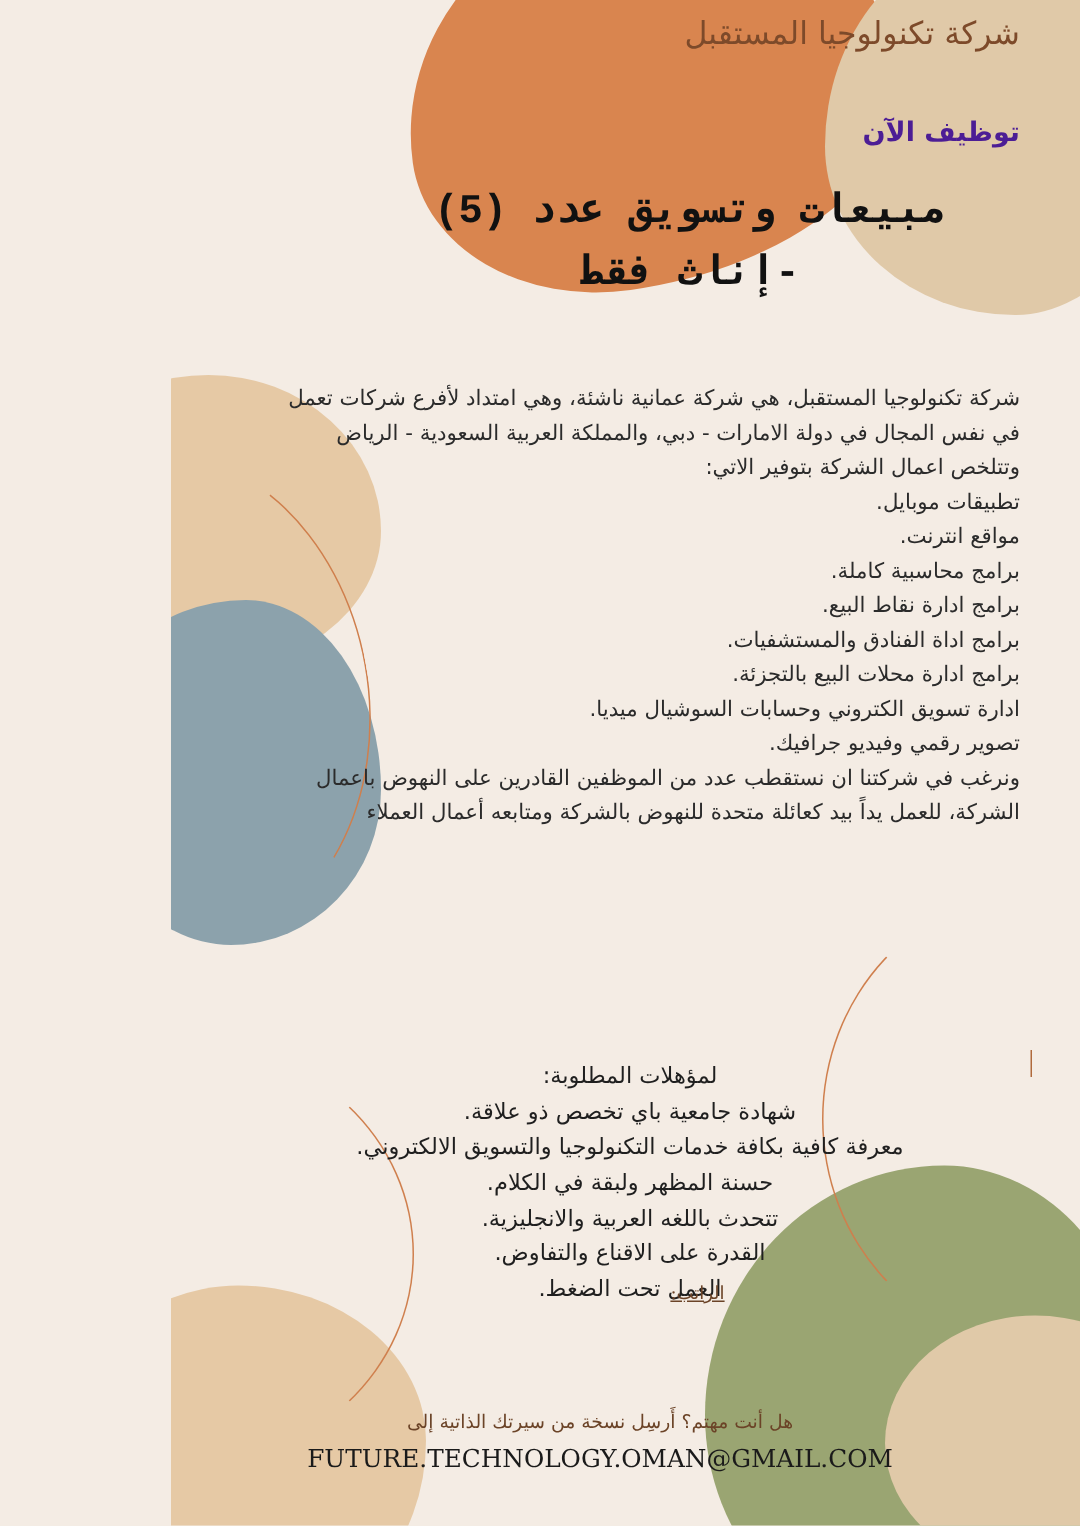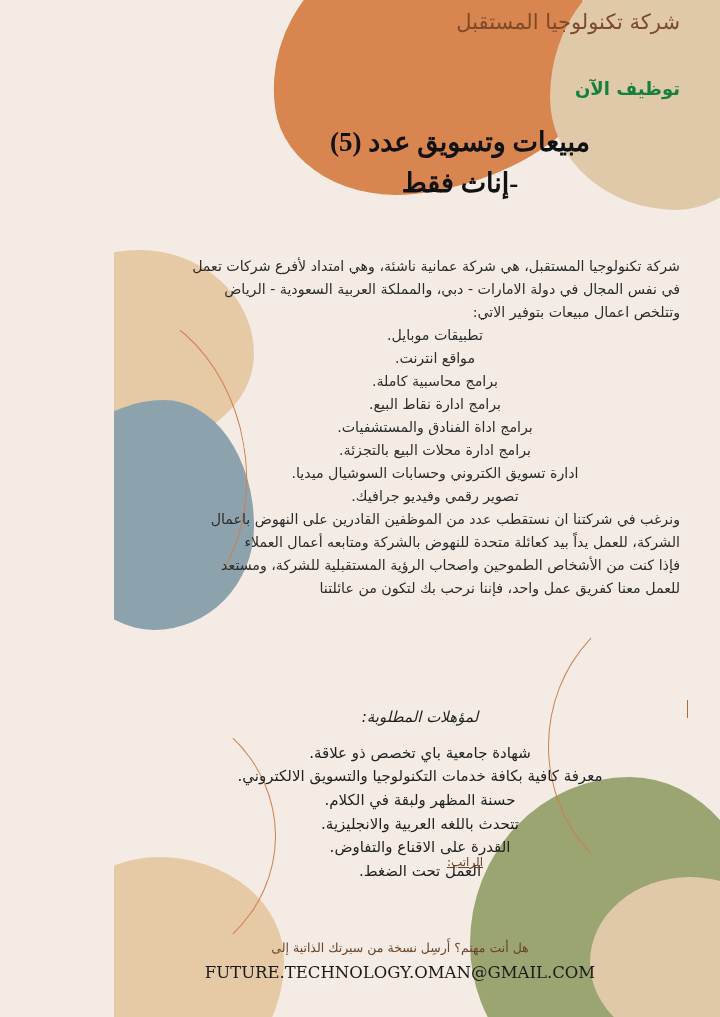--- a/index.html
+++ b/index.html
@@ -126,70 +126,70 @@
     font-family: "DejaVu Serif", serif;
     letter-spacing: 0px;
   }
 
   .hiring-now {
     position: absolute;
     top: 78px;
     right: 40px;
     font-size: 18px;
     font-weight: bold;
-    color: #15803d;
+    color: #4c1d95;
     font-family: "DejaVu Sans", sans-serif;
   }
 
   .job-title {
     position: absolute;
     top: 122px;
     right: 40px;
     width: 440px;
     text-align: center;
     font-size: 27px;
     line-height: 1.5;
     font-weight: bold;
     color: #111;
-    font-family: Liberation Serif, serif;
+    font-family: Liberation Mono, monospace;
   }
 
   .body-block {
     position: absolute;
     top: 255px;
     right: 40px;
     width: 490px;
     text-align: right;
     font-size: 14.2px;
     line-height: 1.62;
     color: #2b2b2b;
     font-family: "DejaVu Sans", sans-serif;
   }
   .body-block p { margin: 0; }
 
   .services-list {
     margin: 0;
     padding: 0;
     list-style: none;
   }
-  .services-list li { margin: 0; text-align: center; }
+  .services-list li { margin: 0; }
 
   .quals-block {
     position: absolute;
     top: 706px;
     right: 40px;
     width: 520px;
     text-align: center;
     font-size: 15px;
     line-height: 1.58;
     color: #1f1f1f;
     font-family: "DejaVu Sans", sans-serif;
   }
-  .quals-title { font-weight: normal; font-style: italic; }
-  .quals-list { margin: 12px; padding: 0; list-style: none; }
+  .quals-title { font-weight: normal; }
+  .quals-list { margin: 0; padding: 0; list-style: none; }
 
   .salary-block {
     position: absolute;
     top: 855px;
     right: 40px;
     width: 430px;
     text-align: center;
     color: #6b4327;
     font-family: "DejaVu Serif", serif;
     text-decoration: underline;
@@ -243,33 +243,32 @@
 
     <div class="hiring-now">توظيف الآن</div>
 
     <div class="job-title">
       <div>مبيعات وتسويق عدد (5)</div>
       <div>-إناث فقط</div>
     </div>
 
     <div class="body-block">
       <p>شركة تكنولوجيا المستقبل، هي شركة عمانية ناشئة، وهي امتداد لأفرع شركات تعمل في نفس المجال في دولة الامارات - دبي، والمملكة العربية السعودية - الرياض</p>
-      <p>وتتلخص اعمال مبيعات بتوفير الاتي:</p>
+      <p>وتتلخص اعمال الشركة بتوفير الاتي:</p>
       <ul class="services-list">
         <li>تطبيقات موبايل.</li>
         <li>مواقع انترنت.</li>
         <li>برامج محاسبية كاملة.</li>
         <li>برامج ادارة نقاط البيع.</li>
         <li>برامج اداة الفنادق والمستشفيات.</li>
         <li>برامج ادارة محلات البيع بالتجزئة.</li>
         <li>ادارة تسويق الكتروني وحسابات السوشيال ميديا.</li>
         <li>تصوير رقمي وفيديو جرافيك.</li>
       </ul>
       <p>ونرغب في شركتنا ان نستقطب عدد من الموظفين القادرين على النهوض باعمال الشركة، للعمل يداً بيد كعائلة متحدة للنهوض بالشركة ومتابعه أعمال العملاء</p>
-      <p>فإذا كنت من الأشخاص الطموحين واصحاب الرؤية المستقبلية للشركة، ومستعد للعمل معنا كفريق عمل واحد، فإننا نرحب بك لتكون من عائلتنا</p>
     </div>
 
     <div class="quals-block">
       <div class="quals-title">لمؤهلات المطلوبة:</div>
       <ul class="quals-list">
         <li>شهادة جامعية باي تخصص ذو علاقة.</li>
         <li>معرفة كافية بكافة خدمات التكنولوجيا والتسويق الالكتروني.</li>
         <li>حسنة المظهر ولبقة في الكلام.</li>
         <li>تتحدث باللغه العربية والانجليزية.</li>
         <li>القدرة على الاقناع والتفاوض.</li>

